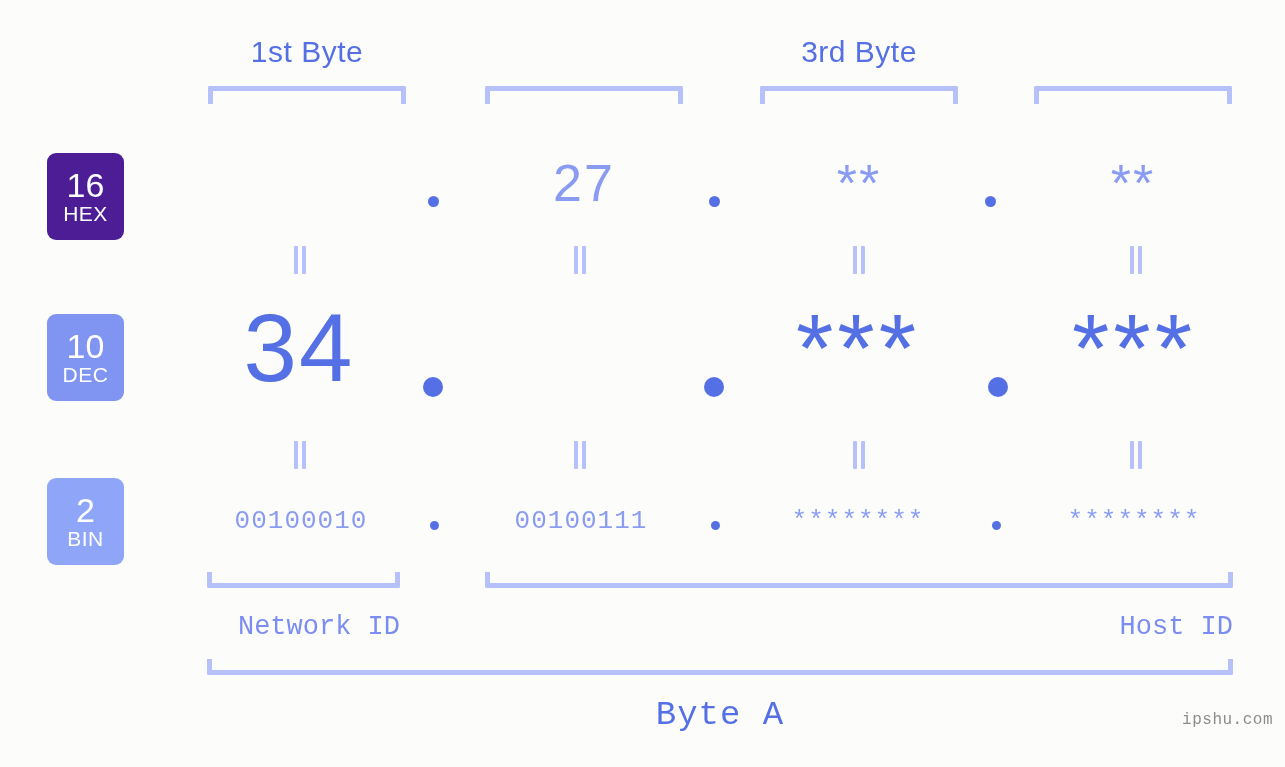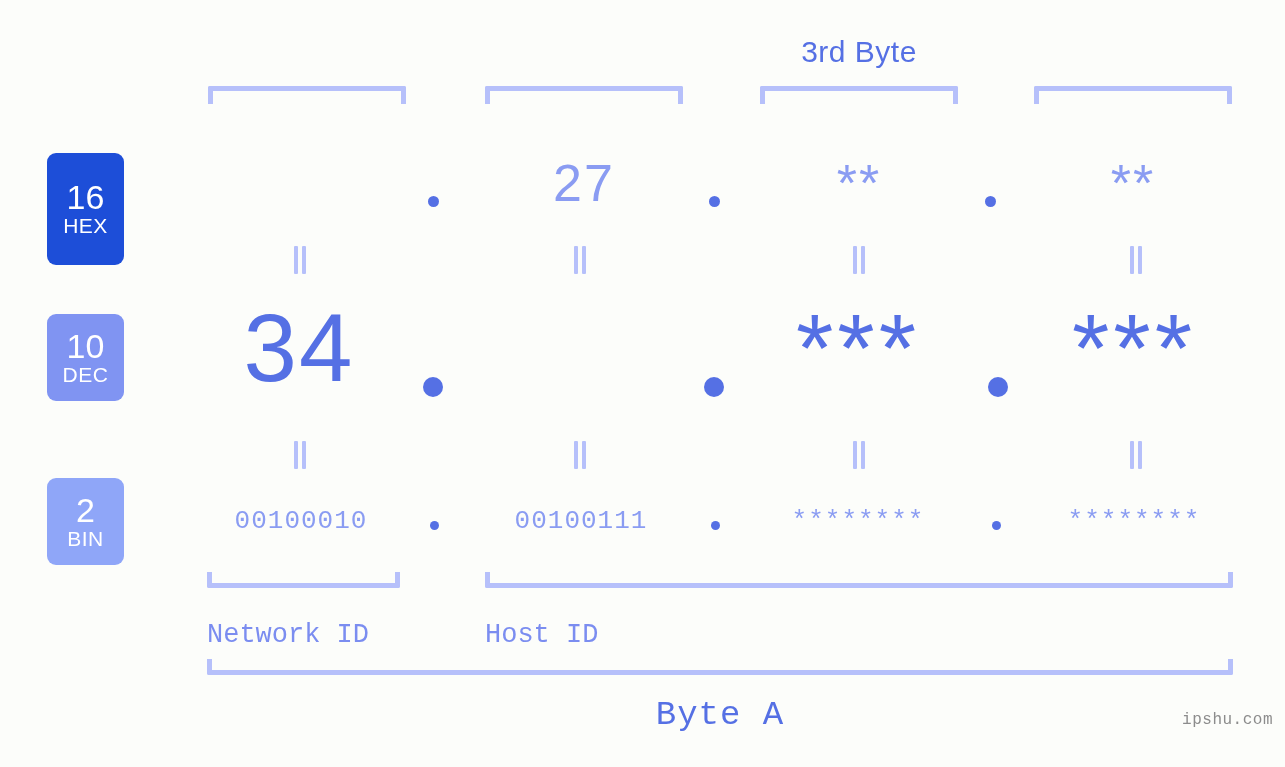--- a/index.html
+++ b/index.html
@@ -77,21 +77,21 @@
     font-weight: 400;
     font-family: "Liberation Sans", sans-serif;
   }
   .badge .nm {
     font-size: 21px;
     line-height: 24px;
     font-weight: 400;
     letter-spacing: 0.5px;
     font-family: "Liberation Sans", sans-serif;
   }
-  #badge-hex { top: 153px;  height: 112px; background: #1d4ed8; }
+  #badge-hex { top: 153px;  height: 87px; background: #4c1d95; }
   #badge-dec { top: 314px;  height: 87px; background: #8094f2; }
   #badge-bin { top: 478px;  height: 87px; background: #8fa6f8; }
 
   
   .cell {
     position: absolute;
     text-align: center;
     white-space: nowrap;
   }
 
@@ -172,26 +172,25 @@
   .eq i:last-child  { left: 10px; }
   .eq-row1 { top: 246px; }
   .eq-row2 { top: 441px; }
 
   
   .id-label {
     position: absolute;
     top: 607px;
     height: 40px;
     line-height: 40px;
-    text-align: left;
+    text-align: right;
     font-size: 27px;
     color: #7b8df0;
     font-family: "Liberation Mono", monospace;
     white-space: nowrap;
-    margin-top: 8px;
   }
   .class-label {
     position: absolute;
     top: 692px;
     height: 46px;
     line-height: 46px;
     text-align: center;
     font-size: 34px;
     color: #5570e4;
     font-family: "Liberation Mono", monospace;
@@ -208,20 +207,21 @@
     color: #8c8c8c;
     font-family: "Liberation Mono", monospace;
     letter-spacing: 0.5px;
   }
 </style>
 </head>
 <body>
 
 <div id="stage">
 
+  <div class="byte-label" style="left:208px; width:198px;">1st Byte</div>
   <div class="byte-label" style="left:760px; width:198px;">3rd Byte</div>
 
   <div class="bracket-down" style="left:208px; width:198px;"></div>
   <div class="bracket-down" style="left:485px; width:198px;"></div>
   <div class="bracket-down" style="left:760px; width:198px;"></div>
   <div class="bracket-down" style="left:1034px; width:198px;"></div>
 
   <div class="badge" id="badge-hex">
     <span class="num">16</span>
     <span class="nm">HEX</span>

